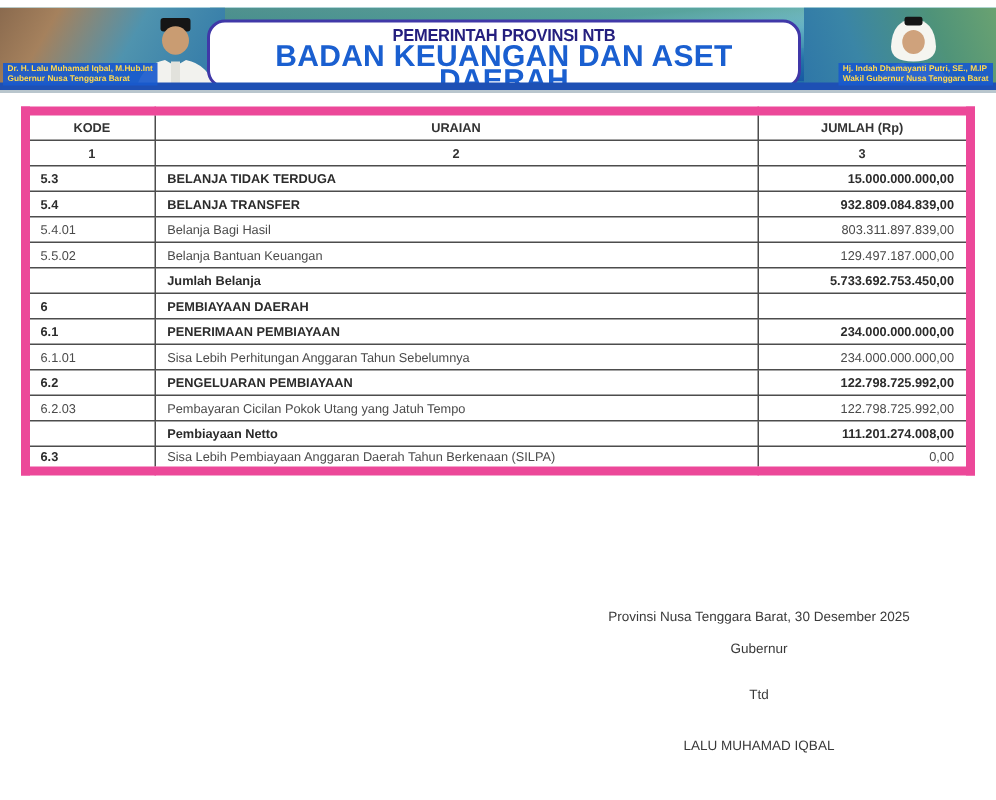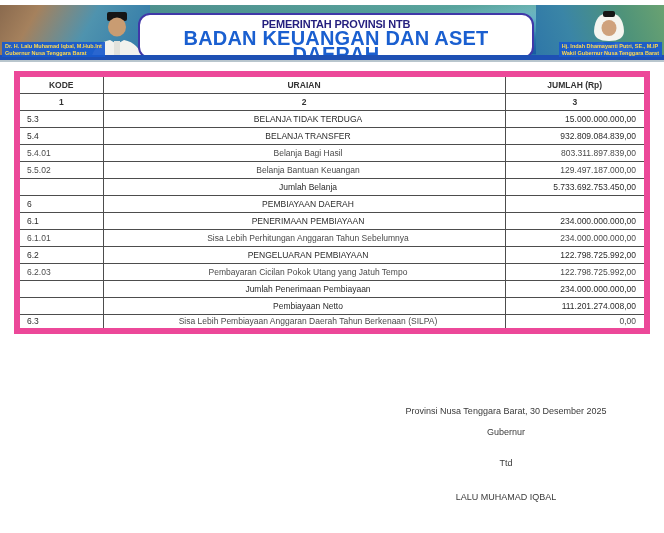--- a/index.html
+++ b/index.html
@@ -40,23 +40,23 @@
   table { position: absolute; left: 14px; top: 71px; width: 630px;
     border-collapse: collapse; table-layout: fixed;
     font-size: 8.5px; color: #4a4a4a; }
   col.c-kode { width: 86px; } col.c-uraian { width: 402px; } col.c-jumlah { width: 142px; }
   th, td { border: 1px solid #4d4d4d; height: 17px; vertical-align: middle;
     overflow: hidden; white-space: nowrap; }
   table { border: 6px solid #ec4899; }
   th { height: 19px; font-size: 8.5px; font-weight: bold; color: #333; text-align: center; }
   tr.numrow td { text-align: center; font-weight: bold; color: #333; }
   td.kode { text-align: left; padding-left: 7px; }
-  td.uraian { text-align: center; padding-left: 8px; }
+  td.uraian { text-align: left; padding-left: 8px; }
   td.jumlah { text-align: right; padding-right: 8px; }
-  tr.bold td, td.bold { font-weight: normal; color: #2b2b2b; margin-left: 47px; }
+  tr.bold td, td.bold { font-weight: bold; color: #2b2b2b; margin-left: 47px; }
 
   
   .signature { position: absolute; left: 346px; top: 406px; width: 320px;
     text-align: center; font-size: 9px; color: #3a3a3a; }
   .sig-place { position: absolute; top: 0; width: 100%; }
   .sig-title { position: absolute; top: 21px; width: 100%; }
   .sig-ttd { position: absolute; top: 52px; width: 100%; }
   .sig-name { position: absolute; top: 86px; width: 100%; }
 </style>
 </head>
@@ -169,25 +169,20 @@
           <td class="uraian">PENGELUARAN PEMBIAYAAN</td>
           <td class="jumlah">122.798.725.992,00</td>
         </tr>
         <tr>
           <td class="kode">6.2.03</td>
           <td class="uraian">Pembayaran Cicilan Pokok Utang yang Jatuh Tempo</td>
           <td class="jumlah">122.798.725.992,00</td>
         </tr>
         <tr class="bold">
           <td class="kode"></td>
-          <td class="uraian">Jumlah Penerimaan Pembiayaan</td>
-          <td class="jumlah">234.000.000.000,00</td>
-        </tr>
-        <tr class="bold">
-          <td class="kode"></td>
           <td class="uraian">Pembiayaan Netto</td>
           <td class="jumlah">111.201.274.008,00</td>
         </tr>
         <tr>
           <td class="kode bold">6.3</td>
           <td class="uraian">Sisa Lebih Pembiayaan Anggaran Daerah Tahun Berkenaan (SILPA)</td>
           <td class="jumlah">0,00</td>
         </tr>
       </tbody>
   </table>

